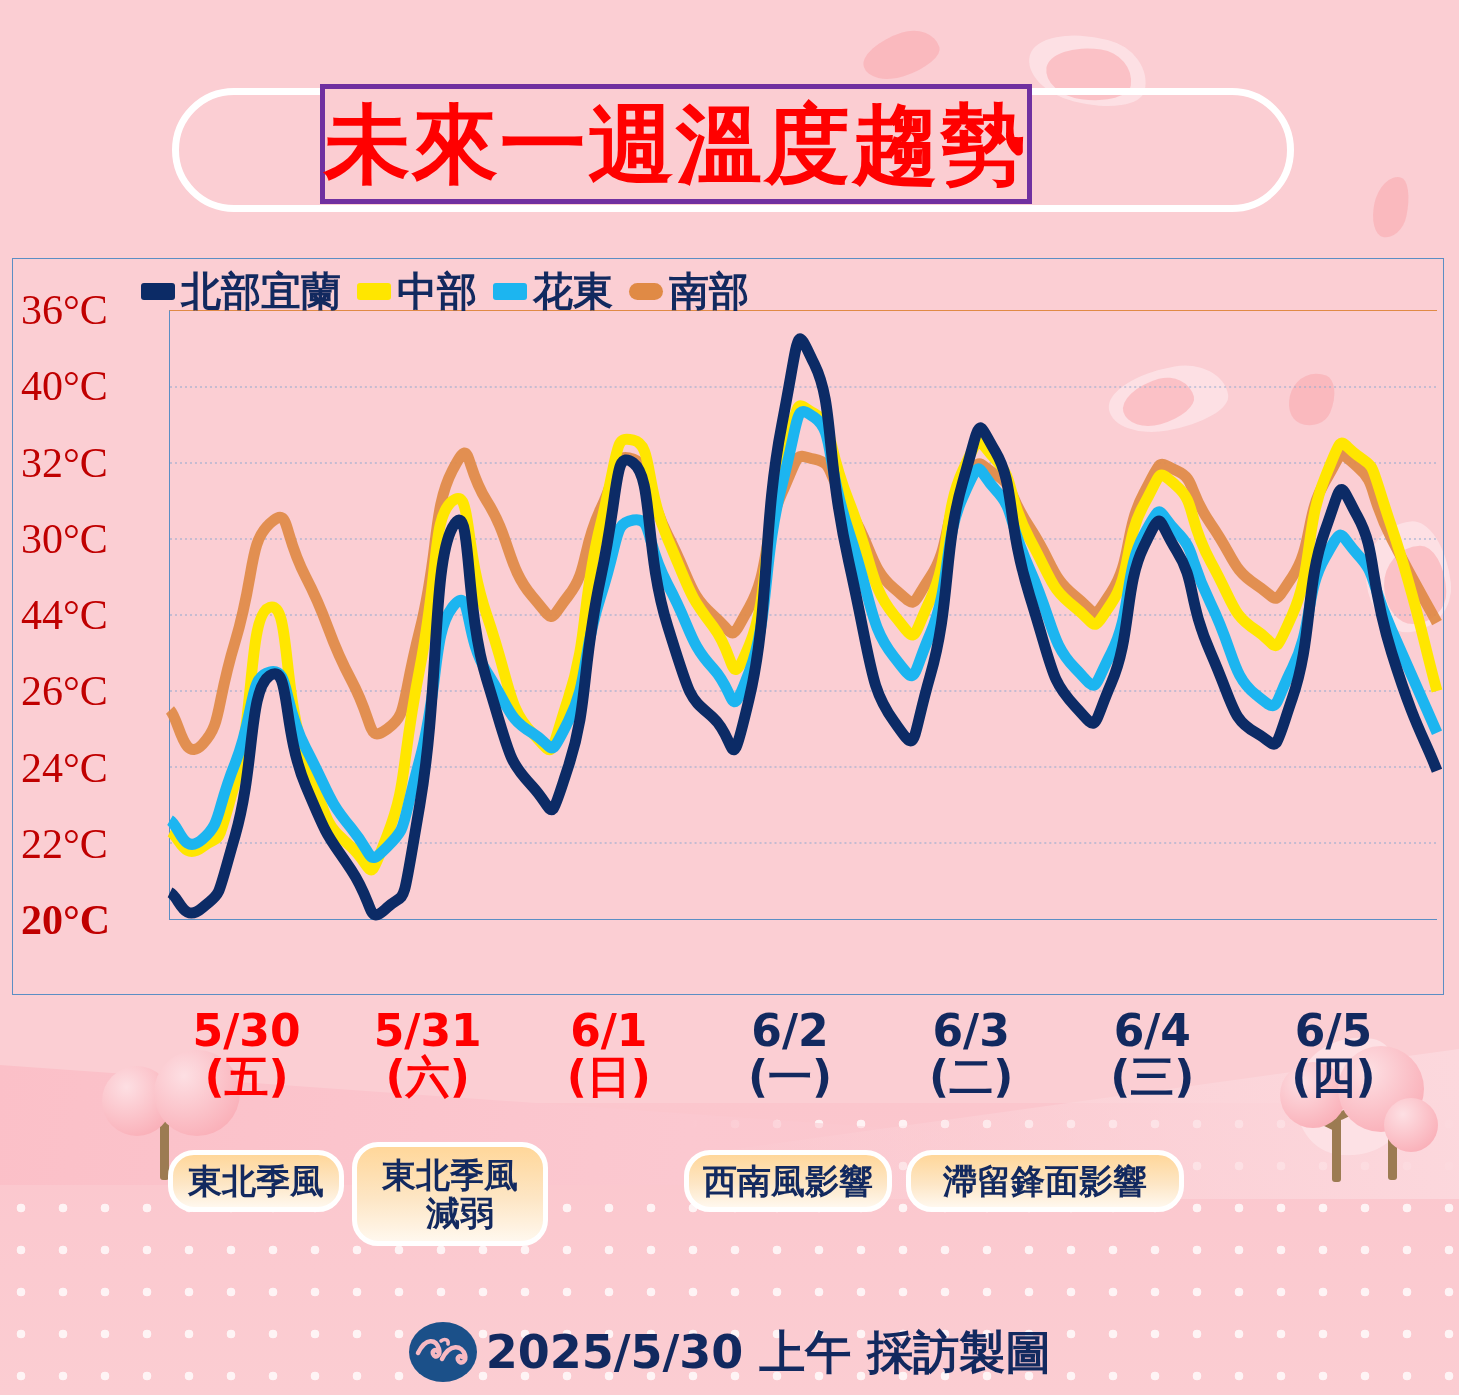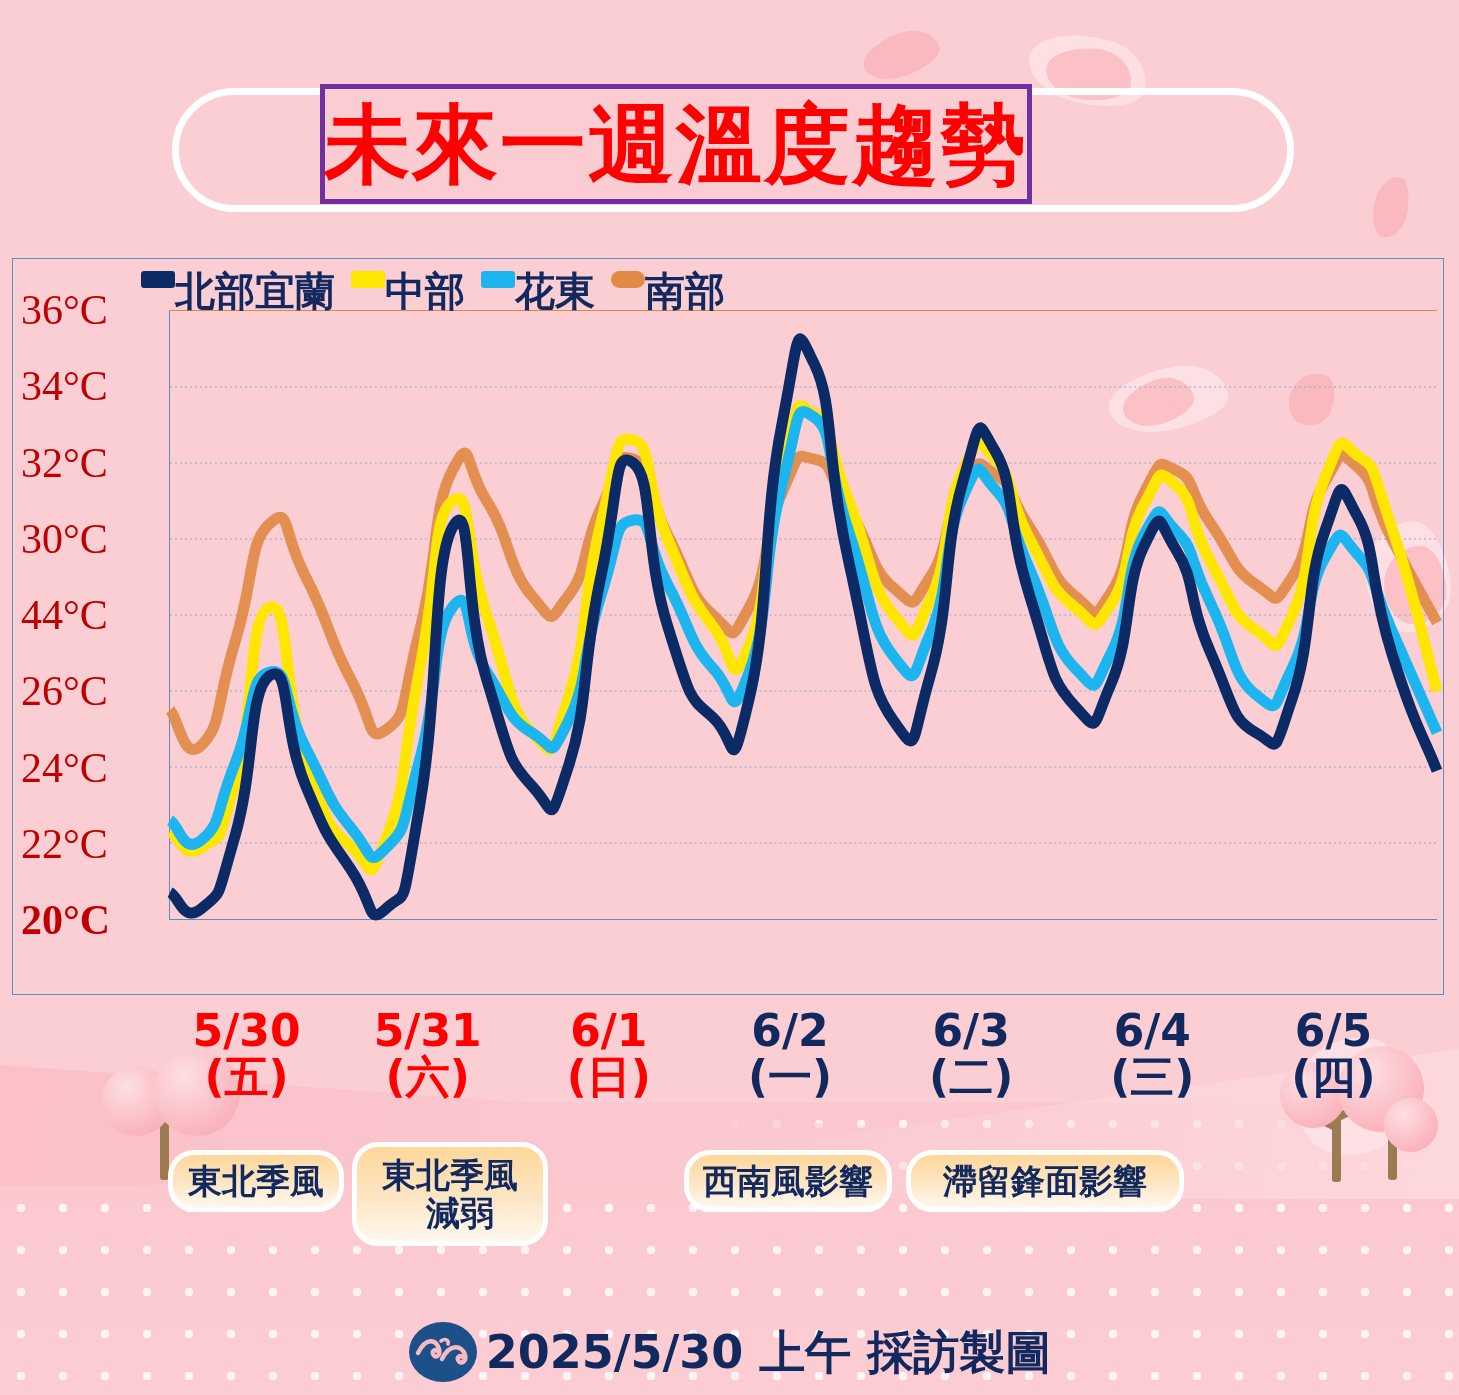--- a/index.html
+++ b/index.html
@@ -70,21 +70,21 @@
   .ylab{
     position:absolute; left:8px; width:134px; text-align:left;
     font-family:"Liberation Serif","DejaVu Serif",serif;
     font-size:42px; color:#c00000; line-height:1;
   }
 
   
   #legend{
     position:absolute; left:128px; top:12px; display:flex; align-items:center; gap:16px; z-index:4;
   }
-  .lg-item{ display:flex; gap:0; }
+  .lg-item{ display:flex; align-items:center; gap:6px; }
   .lg-swatch{ width:34px; height:17px; border-radius:3px; }
   .lg-swatch.round{ border-radius:9px; }
   .lg-text{
     font-family:"DejaVu Sans","Liberation Sans",sans-serif;
     font-size:40px; font-weight:700; color:#12295f; line-height:1; white-space:nowrap;
   }
 
   
   #plot{
     position:absolute; left:156px; top:51px; width:1268px; height:610px;
@@ -193,21 +193,21 @@
         <span class="lg-text">花東</span>
       </div>
       <div class="lg-item">
         <span class="lg-swatch round" style="background: rgb(224, 138, 69);"></span>
         <span class="lg-text">南部</span>
       </div>
     </div>
 
   <div id="yaxis">
       <div class="ylab" style="top: 30px;">36°C</div>
-      <div class="ylab" style="top: 106.25px;">34°C</div>
+      <div class="ylab" style="top: 106.25px;">40°C</div>
       <div class="ylab" style="top: 182.5px;">32°C</div>
       <div class="ylab" style="top: 258.75px;">30°C</div>
       <div class="ylab" style="top: 335px;">44°C</div>
       <div class="ylab" style="top: 411.25px;">26°C</div>
       <div class="ylab" style="top: 487.5px;">24°C</div>
       <div class="ylab" style="top: 563.75px;">22°C</div>
       <div class="ylab" style="top: 640px; font-weight: bold;">20°C</div>
     </div>
 
   <div id="plot">

